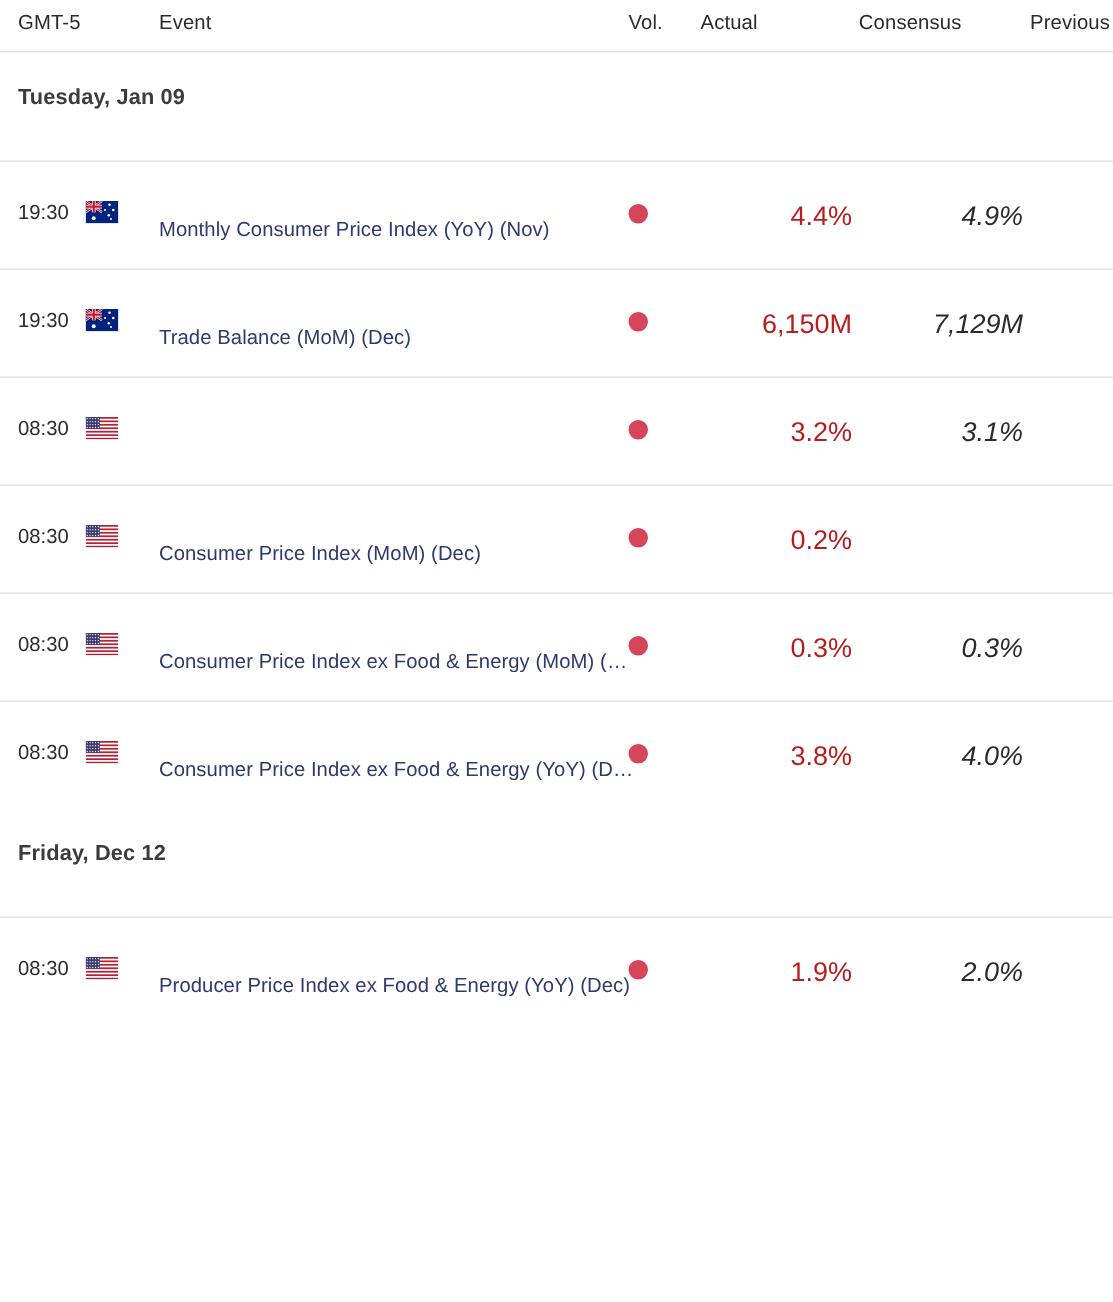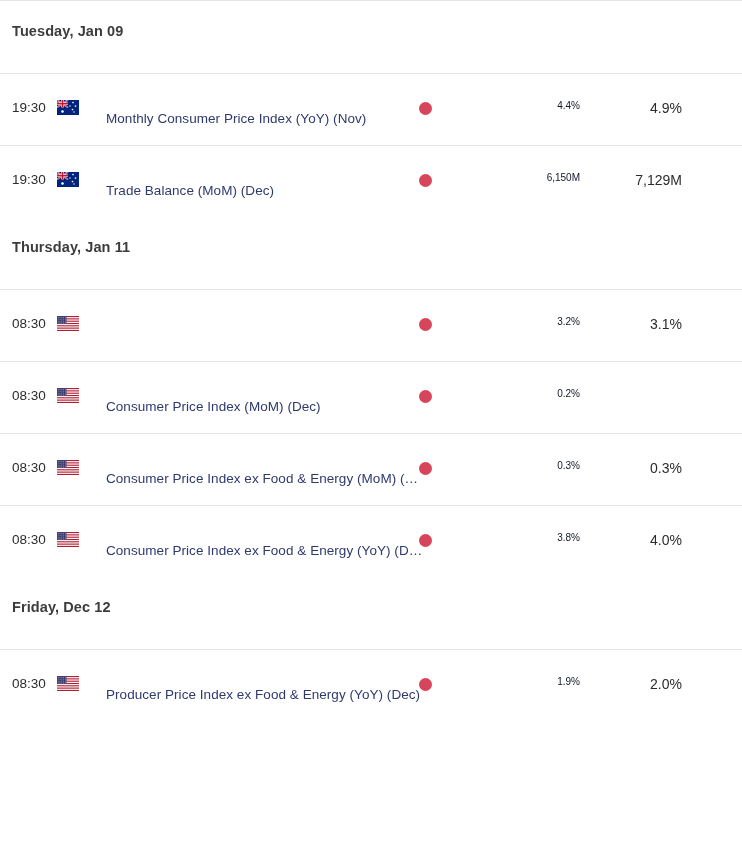--- a/index.html
+++ b/index.html
@@ -127,42 +127,51 @@
     top: 26px;
     width: 56px;
     font-size: 13.5px;
     color: #2b2b2b;
     text-align: left;
     white-space: nowrap;
   }
 
   .ev-cons {
     position: absolute;
-    right: 104px;
+    right: 116px;
     top: 26px;
-    font-size: 10px;
-    color: #0f172a;
+    font-size: 18px;
+    color: #b91c1c;
     white-space: nowrap;
   }
 
   .ev-prev {
     position: absolute;
     right: 0px;
     top: 26px;
     padding-right: 2px;
-    font-size: 14px;
+    font-size: 18px;
     color: #2b2b2b;
     white-space: nowrap;
+    font-style: italic;
   }
 </style>
 </head>
 <body>
 
 <div class="calendar">
 
+  <div class="cal-header">
+    <span class="hcell h-tz">GMT-5</span>
+    <span class="hcell h-event">Event</span>
+    <span class="hcell h-vol">Vol.</span>
+    <span class="hcell h-actual">Actual</span>
+    <span class="hcell h-cons">Consensus</span>
+    <span class="hcell h-prev">Previous</span>
+  </div>
 
   <div class="hr"></div>
 
   <div id="cal-body">
       <div class="day-header">
         <span class="day-label">Tuesday, Jan 09</span>
       </div>
       <div class="hr"></div>
       <div class="event-row">
         <span class="ev-time">19:30</span>
@@ -217,23 +226,20 @@
             </g>
           </svg>
         </span>
         <a class="ev-name">Trade Balance (MoM) (Dec)</a>
         <span class="ev-vol">
           <span class="dot" style="background: rgb(214, 69, 90);"></span>
         </span>
         <span class="ev-actual"></span>
         <span class="ev-cons">6,150M</span>
         <span class="ev-prev">7,129M</span>
-      </div>
-      <div class="day-header">
-        <span class="day-label">Thursday, Jan 11</span>
       </div>
       <div class="hr"></div>
       <div class="event-row">
         <span class="ev-time">08:30</span>
         <span class="ev-flag">
           <svg viewBox="0 0 44 30" xmlns="http://www.w3.org/2000/svg">
             <rect width="44" height="30" fill="#ffffff"></rect>
             <rect x="0" y="0" width="44" height="2.3076923076923075" fill="#b22234"></rect>
             <rect x="0" y="4.615384615384615" width="44" height="2.3076923076923075" fill="#b22234"></rect>
             <rect x="0" y="9.23076923076923" width="44" height="2.3076923076923075" fill="#b22234"></rect>

